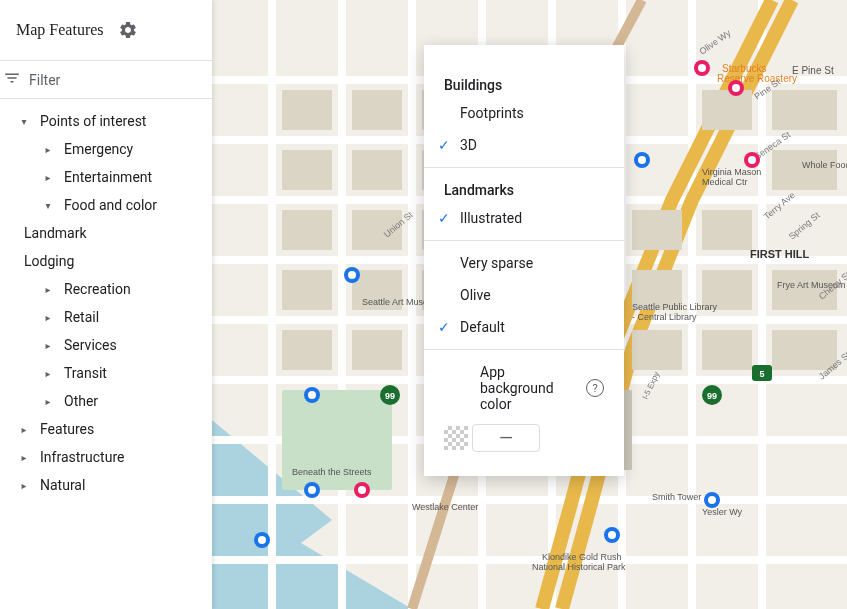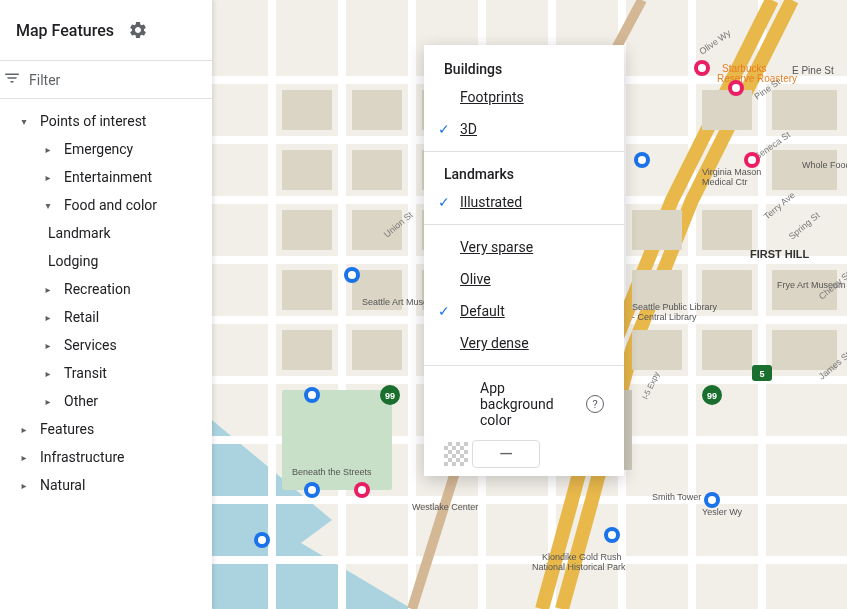--- a/index.html
+++ b/index.html
@@ -14,20 +14,21 @@
       display: flex;
       flex-direction: column;
       z-index: 10;
       box-shadow: 2px 0 4px rgba(0,0,0,0.1);
     }
     .sidebar-header {
       display: flex;
       align-items: center;
       padding: 14px 16px;
       border-bottom: 1px solid #e0e0e0;
+      font-family: Liberation Serif, serif;
     }
     .sidebar-title {
       font-size: 16px;
       font-weight: 500;
       color: #202124;
     }
     .gear-icon-header {
       width: 32px;
       height: 32px;
       margin-left: 8px;
@@ -69,57 +70,56 @@
       color: #5f6368;
       display: inline-flex;
       align-items: center;
       justify-content: center;
       font-size: 10px;
     }
     .tree-item.child {
       padding-left: 40px;
     }
     .tree-item.child2 {
-      padding-left: 48px;
+      padding-left: 24px;
     }
 
     
     .map-area {
       flex: 1;
       position: relative;
       overflow: hidden;
     }
 
     
     .dropdown-panel {
       position: absolute;
       top: 45px;
       left: 212px;
       width: 200px;
       background: #fff;
       border-radius: 0;
       box-shadow: 0 4px 16px rgba(0,0,0,0.2);
       z-index: 100;
-      padding: 8px 0;
+      padding: 24px 0;
     }
     .dropdown-section-title {
       font-size: 14px;
       font-weight: 500;
       color: #202124;
       padding: 8px 20px 4px 20px;
     }
     .dropdown-item {
       display: flex;
       align-items: center;
       padding: 8px 20px 8px 36px;
       cursor: pointer;
       font-size: 14px;
       color: #202124;
       position: relative;
-      text-decoration: underline;
     }
     .dropdown-item .check-mark {
       position: absolute;
       left: 14px;
       color: #1a73e8;
       font-size: 14px;
     }
     .dropdown-divider {
       height: 1px;
       background: #e0e0e0;
@@ -443,23 +443,20 @@
     <div class="dropdown-item">
       <span>Very sparse</span>
     </div>
     <div class="dropdown-item">
       <span>Olive</span>
     </div>
     <div class="dropdown-item">
       <span class="check-mark">✓</span>
       <span>Default</span>
     </div>
-    <div class="dropdown-item">
-      <span>Very dense</span>
-    </div>
 
     <div class="dropdown-divider"></div>
 
     <div class="bg-color-section">
       <span class="bg-color-label">App background color</span>
       <div class="help-icon">
         <span>?</span>
       </div>
     </div>
     <div class="color-preview">

